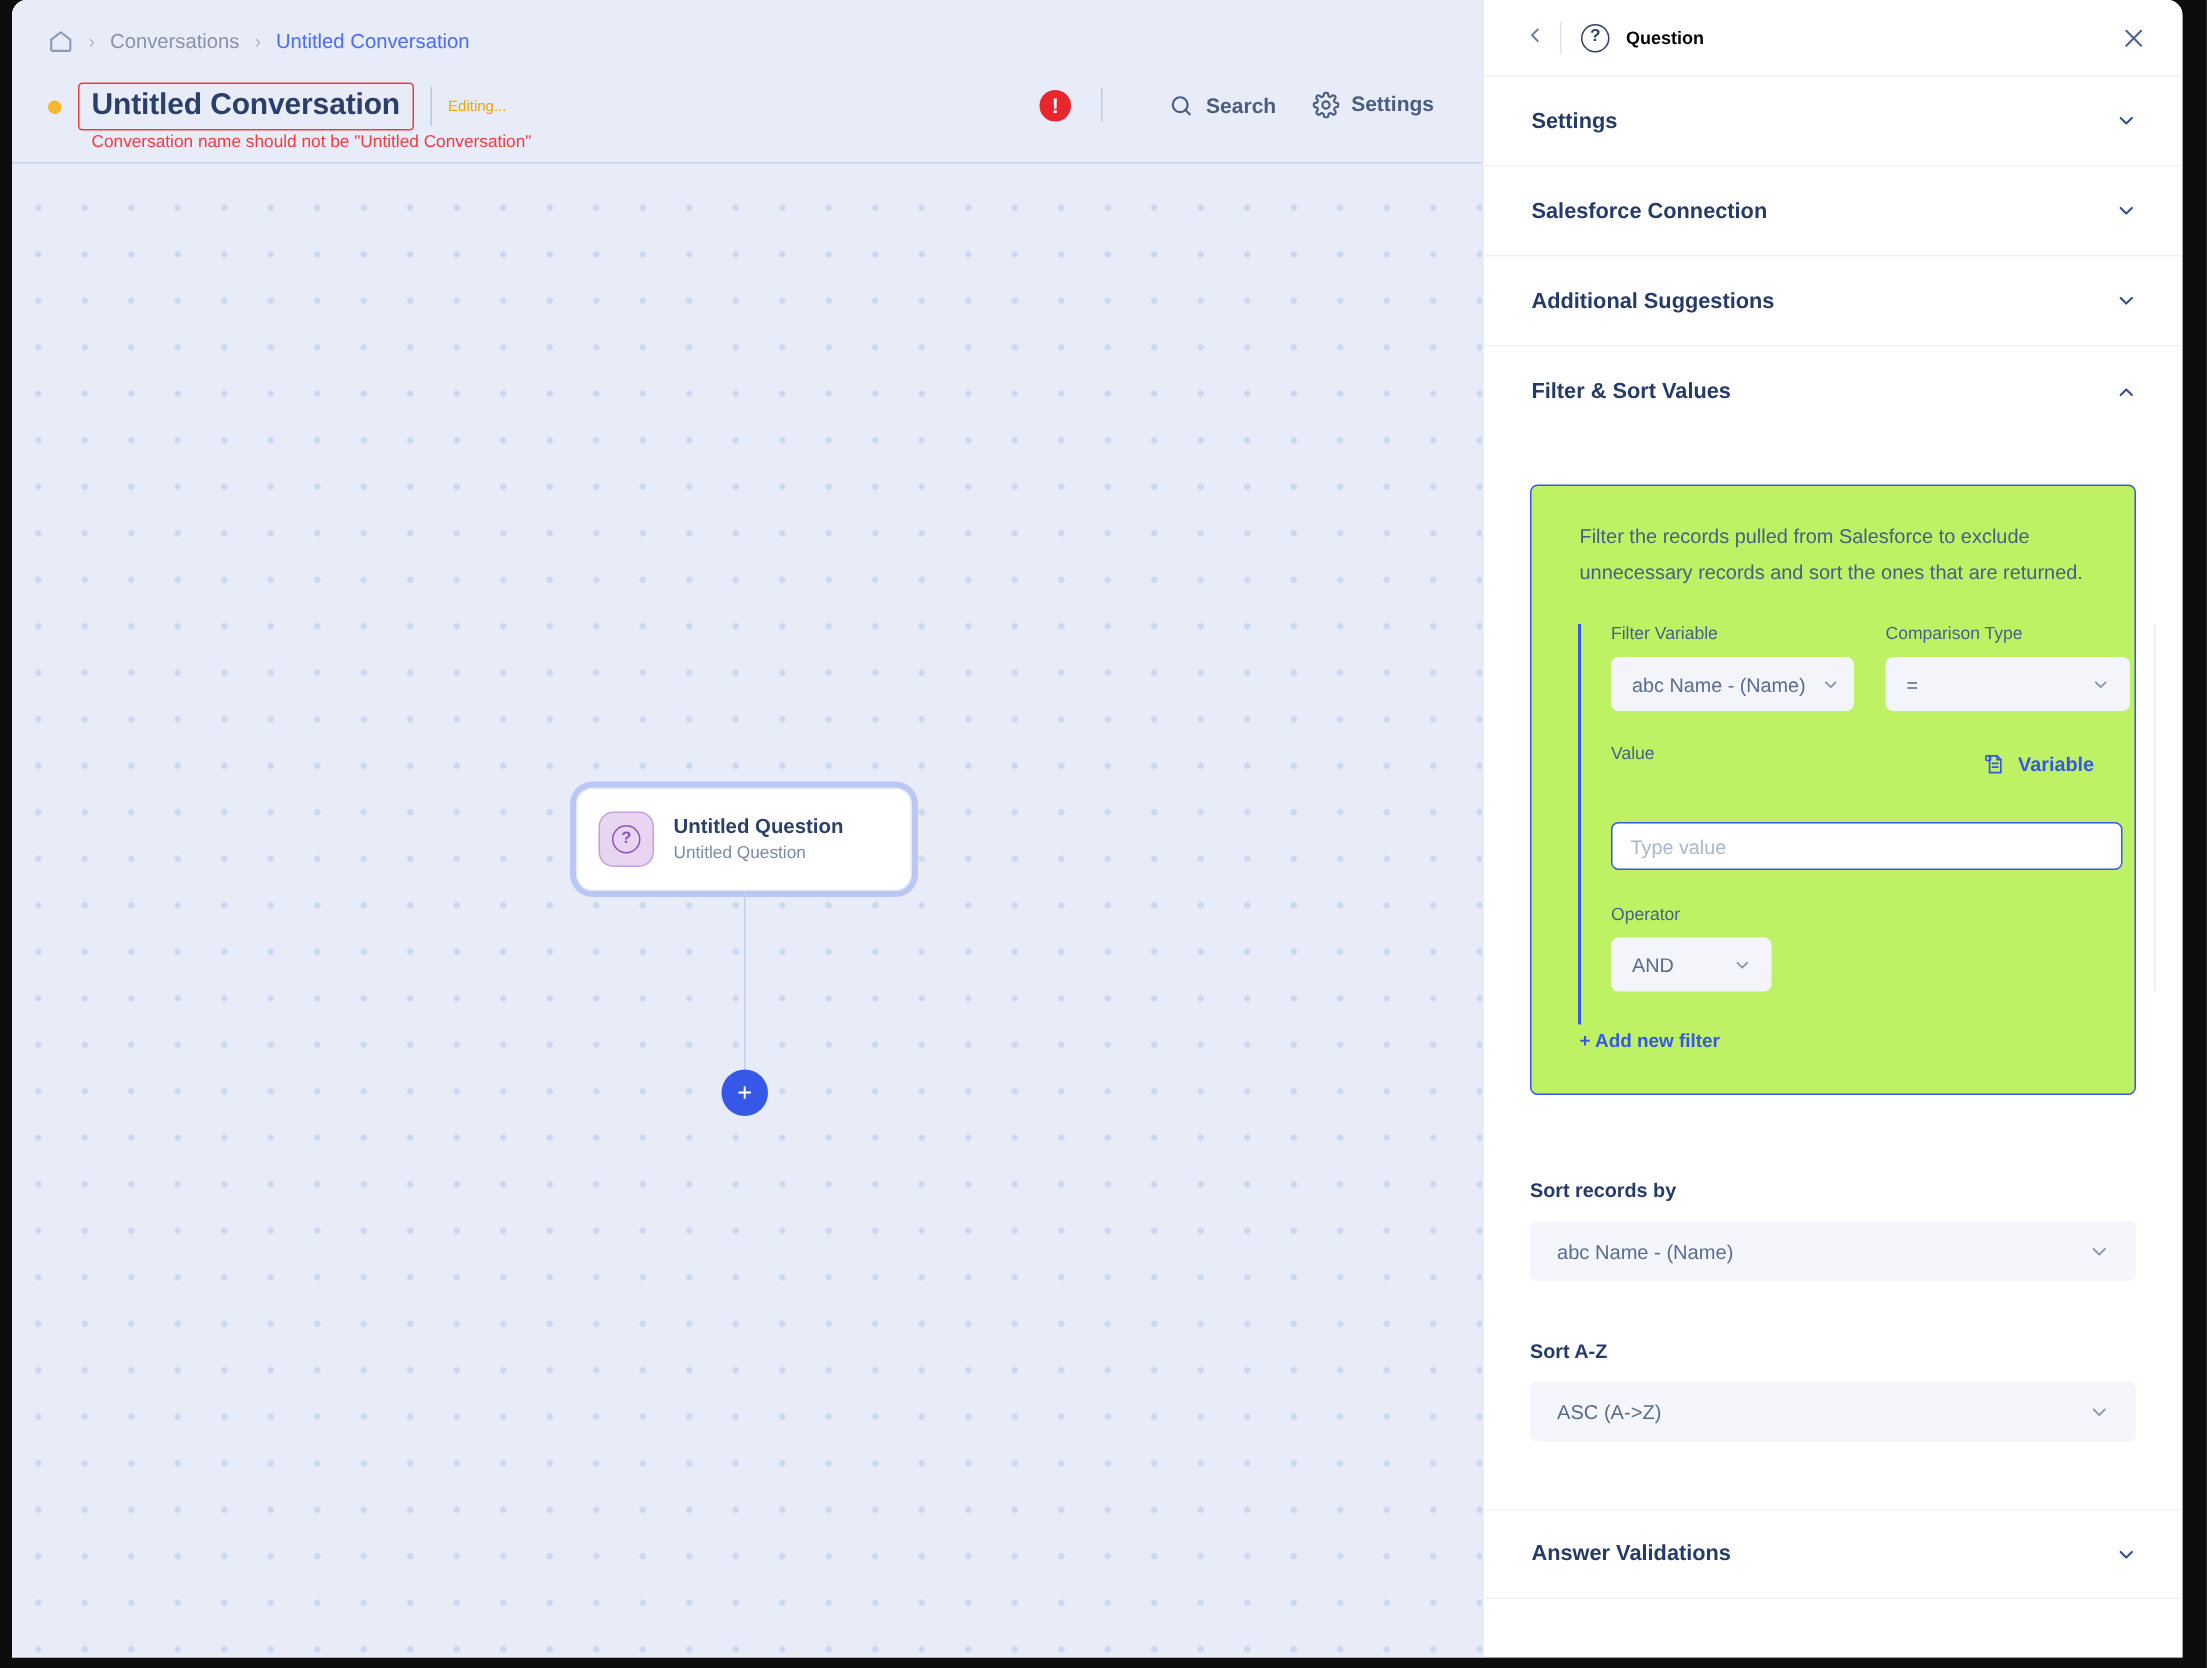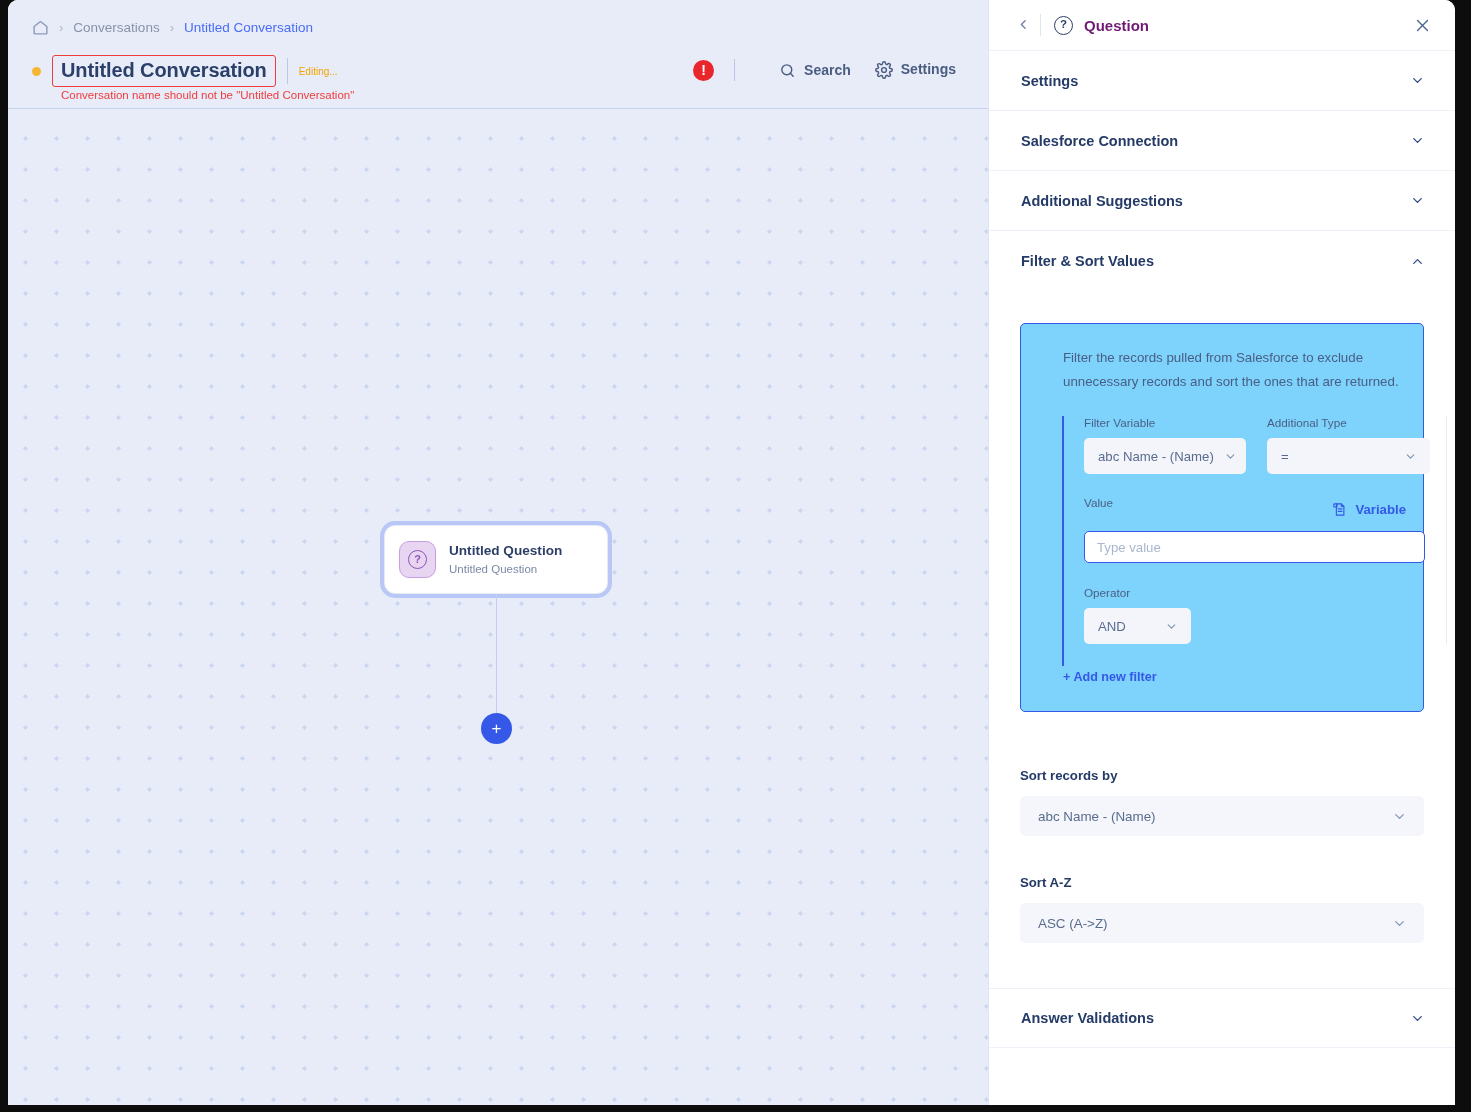--- a/index.html
+++ b/index.html
@@ -283,23 +283,23 @@
     display: flex;
     align-items: center;
     justify-content: center;
     font-size: 11.5px;
     font-weight: bold;
     color: #2c3f68;
     margin-right: 11px;
     line-height: 1;
   }
   .panel-title {
-    font-size: 15px;
-    font-weight: bold;
-    color: #701a75;
+    font-size: 12px;
+    font-weight: bold;
+    color: #000000;
   }
   .panel-close {
     margin-left: auto;
     color: #49628f;
     cursor: pointer;
     display: flex;
     align-items: center;
   }
 
   .accordion-head {
@@ -321,22 +321,22 @@
     display: flex;
     align-items: center;
   }
   .chev.up { transform: rotate(180deg); }
 
   
   .filter-card {
     margin: 32px 31px 0 31px;
     border: 1.5px solid #3558e9;
     border-radius: 5px;
-    padding: 22px 0 26px 10px;
-    background: #7dd3fc;
+    padding: 22px 0 26px 0;
+    background: #bef264;
   }
   .filter-desc {
     font-size: 13.3px;
     color: #495d85;
     line-height: 1.78;
     padding: 0 22px 0 32px;
   }
   .filter-cond-label {
     font-size: 12.6px;
     font-weight: bold;
@@ -402,21 +402,21 @@
     margin-left: auto;
     display: flex;
     align-items: center;
     gap: 8px;
     color: #3558e9;
     font-size: 13.2px;
     font-weight: bold;
     cursor: pointer;
   }
   .value-input {
-    margin-top: 8px;
+    margin-top: 25px;
     height: 32px;
     width: 341px;
     border: 1.4px solid #3558e9;
     border-radius: 5px;
     background: #fff;
     font-size: 13.2px;
     color: #243a67;
     padding: 0 12px;
     font-family: "Liberation Sans", sans-serif;
     outline: none;
@@ -595,21 +595,21 @@
                 <div class="select select-filtervar">
                   <span class="sel-text">abc Name - (Name)</span>
                   <span class="sel-chev">
                     <svg width="13" height="13" viewBox="0 0 24 24" fill="none" stroke="currentColor" stroke-width="2.2" stroke-linecap="round" stroke-linejoin="round">
                         <path d="M6 9l6 6 6-6"></path>
                       </svg>
                   </span>
                 </div>
               </div>
               <div>
-                <div class="field-label">Additional Type</div>
+                <div class="field-label">Comparison Type</div>
                 <div class="select select-comparison">
                   <span class="sel-text">=</span>
                   <span class="sel-chev">
                     <svg width="13" height="13" viewBox="0 0 24 24" fill="none" stroke="currentColor" stroke-width="2.2" stroke-linecap="round" stroke-linejoin="round">
                         <path d="M6 9l6 6 6-6"></path>
                       </svg>
                   </span>
                 </div>
               </div>
             </div>

